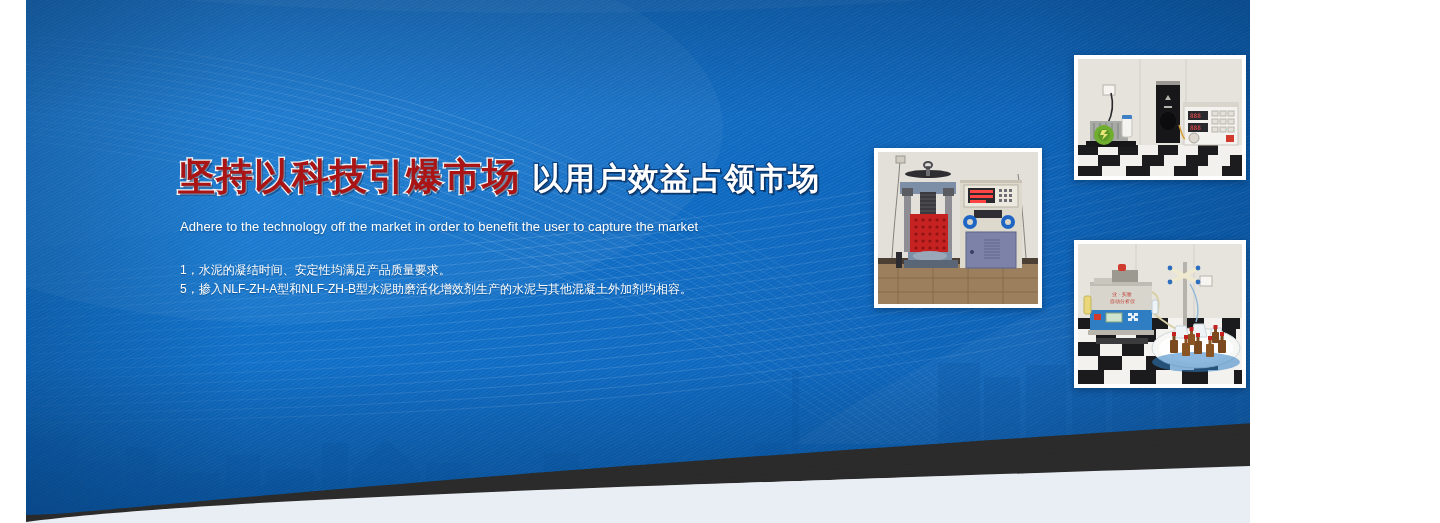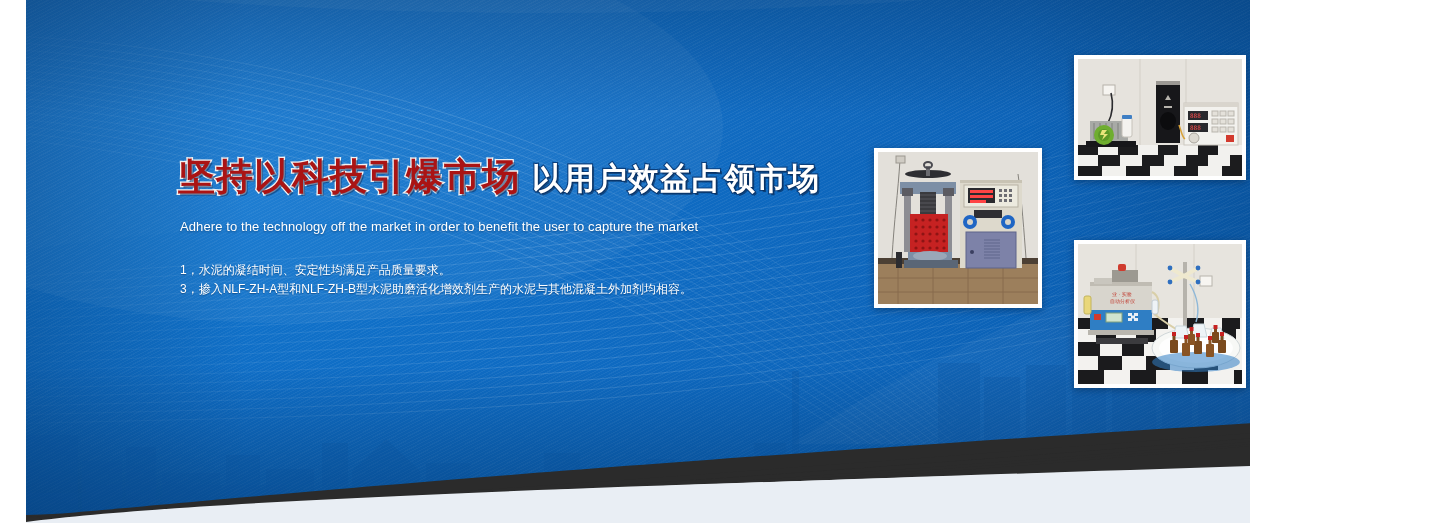--- a/index.html
+++ b/index.html
@@ -266,21 +266,21 @@
     <path d="M 0 159 C 200 133, 720 119, 1440 98 L 1440 160 L 0 160 Z" fill="#e9eef4"></path>
   </svg>
 
   <div class="copy">
     <h1 class="headline">
       <span class="hl-red">坚持以科技引爆市场</span><span class="hl-white">以用户效益占领市场</span>
     </h1>
     <p class="subhead">Adhere to the technology off the market in order to benefit the user to capture the market</p>
     <ul class="bullets">
       <li>1，水泥的凝结时间、安定性均满足产品质量要求。</li>
-      <li>3，掺入NLF-ZH-A型和NLF-ZH-B型水泥助磨活化增效剂生产的水泥与其他混凝土外加剂均相容。</li>
+      <li>5，掺入NLF-ZH-A型和NLF-ZH-B型水泥助磨活化增效剂生产的水泥与其他混凝土外加剂均相容。</li>
     </ul>
   </div>
 
   <div class="photo photo-press">
     <div class="frame">
       <svg viewBox="0 0 160 152" preserveAspectRatio="none">
         <rect x="0" y="0" width="160" height="120" fill="#dcd8d1"></rect>
         <rect x="0" y="0" width="160" height="120" fill="#e3e0da"></rect>
         <rect x="0" y="106" width="160" height="12" fill="#4c4034"></rect>
         <rect x="0" y="112" width="160" height="40" fill="#9c7f5c"></rect>

